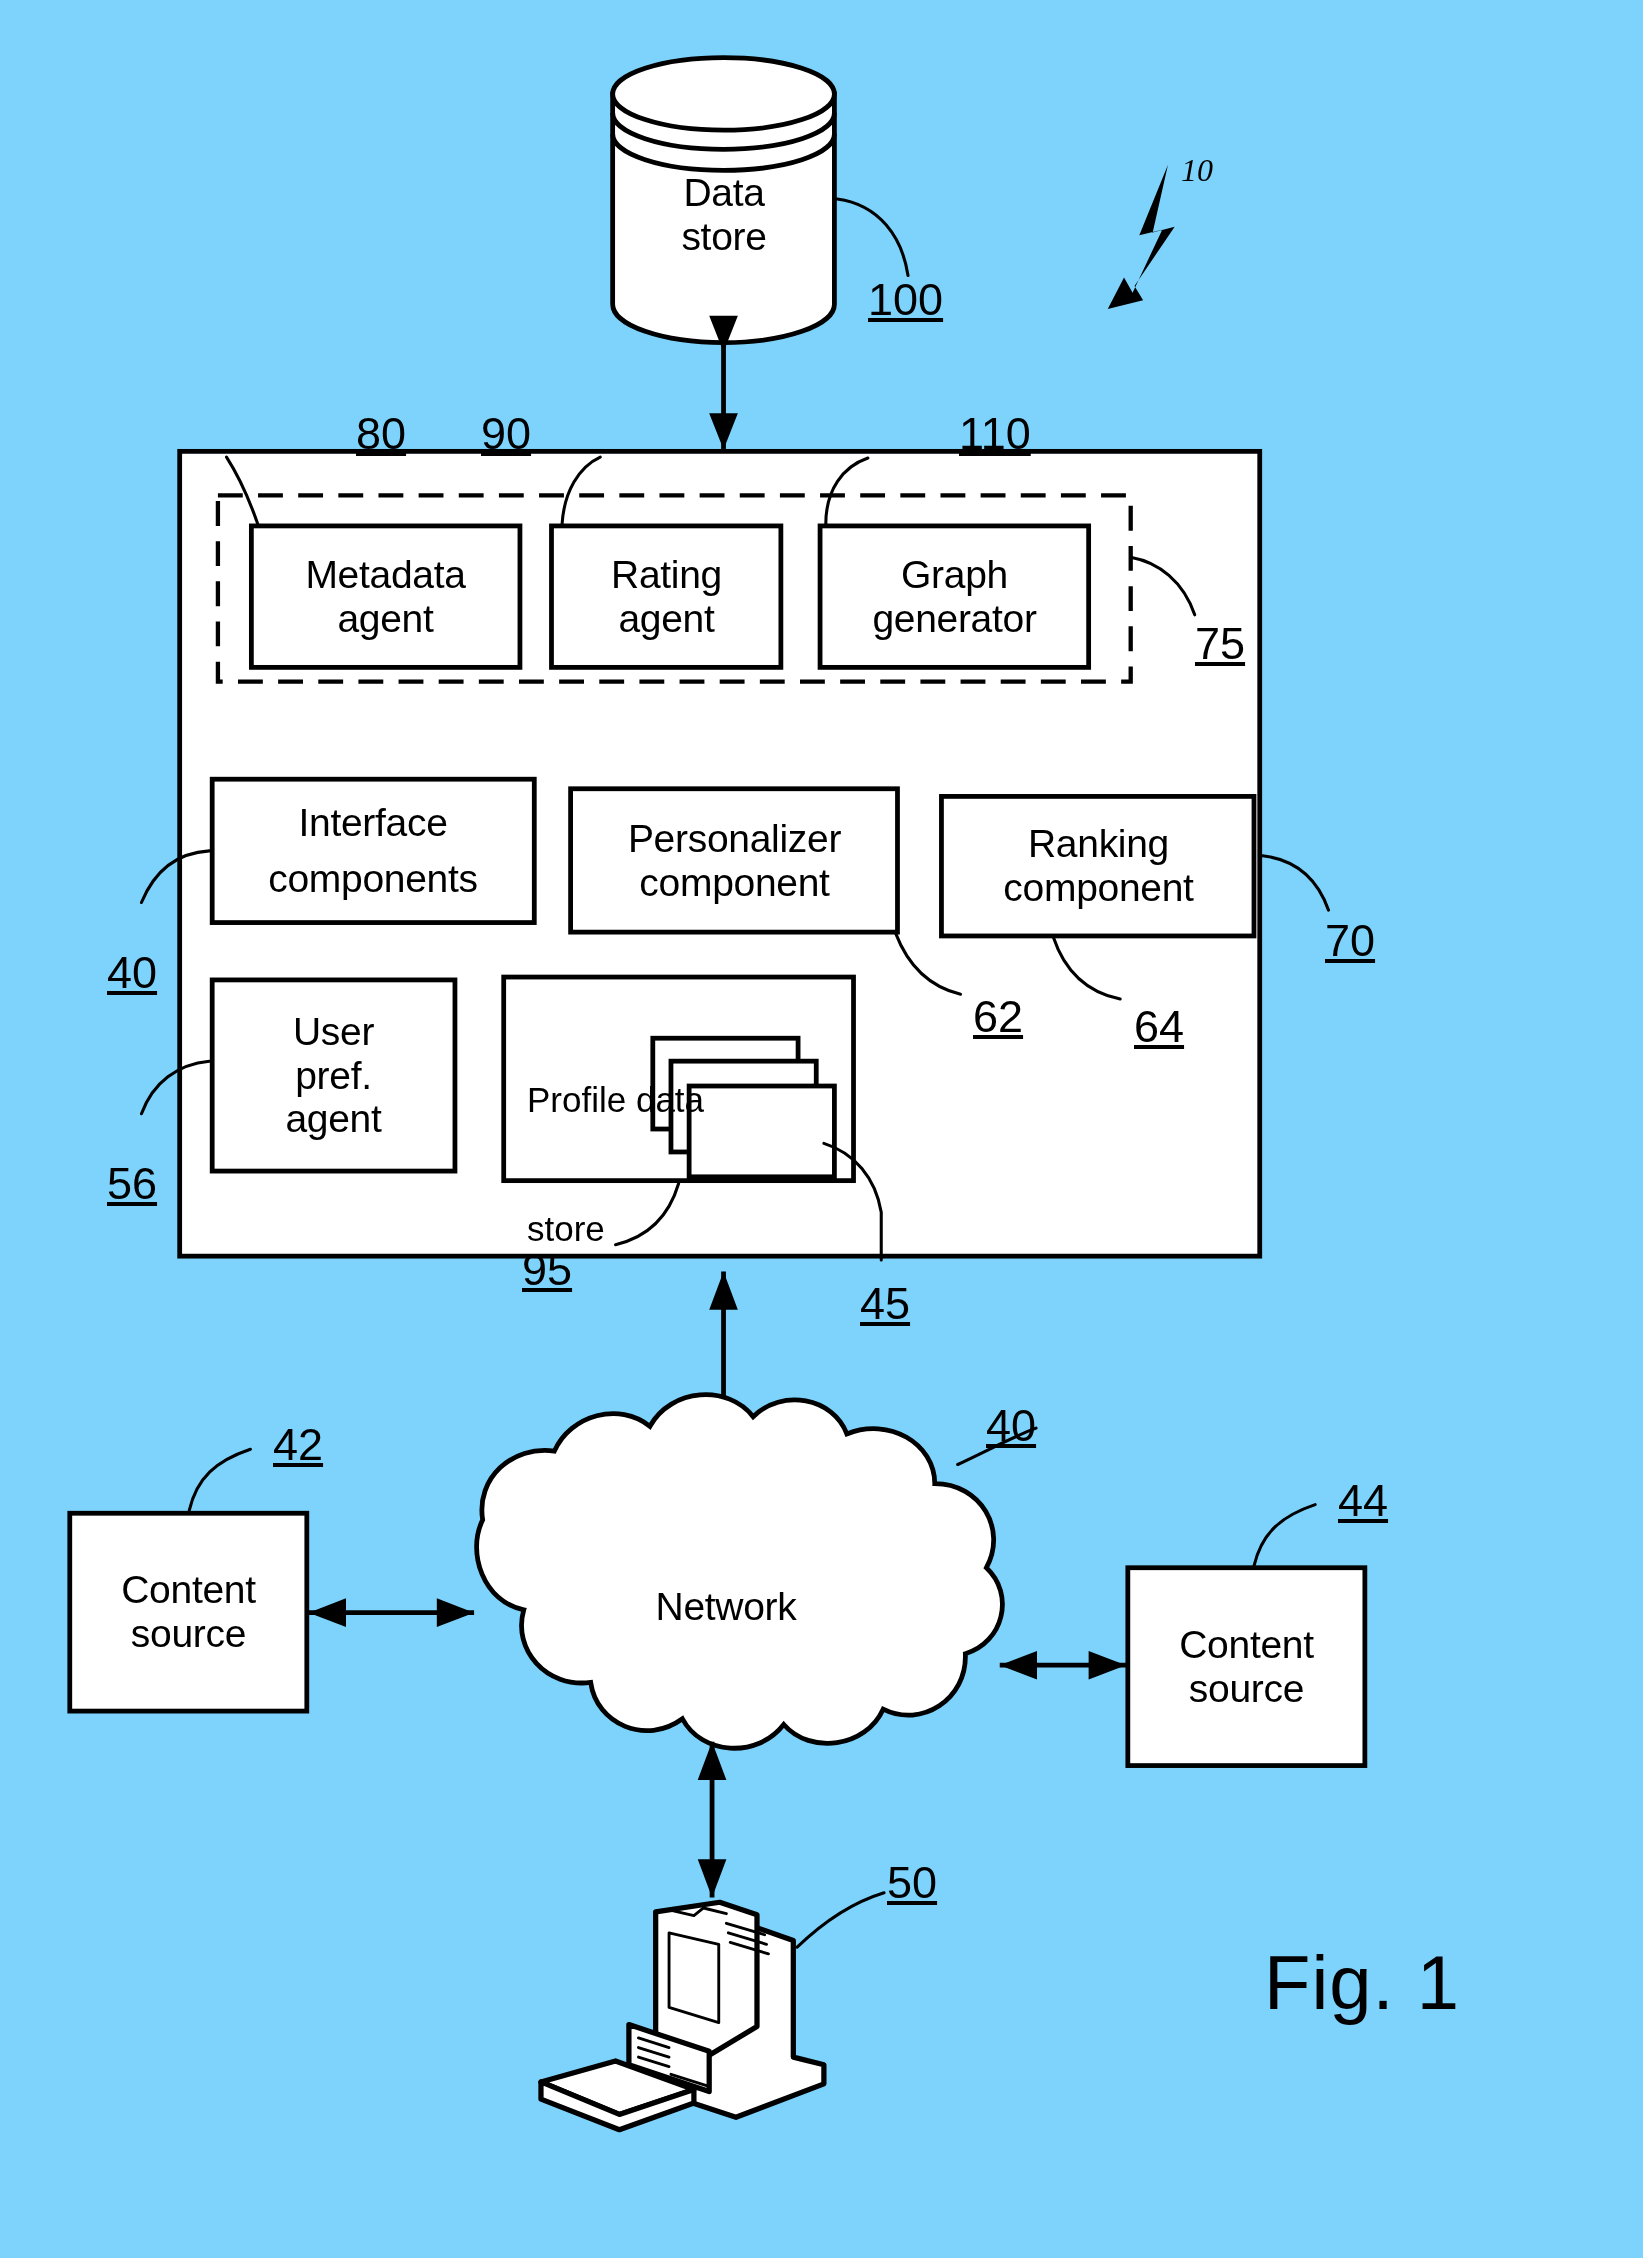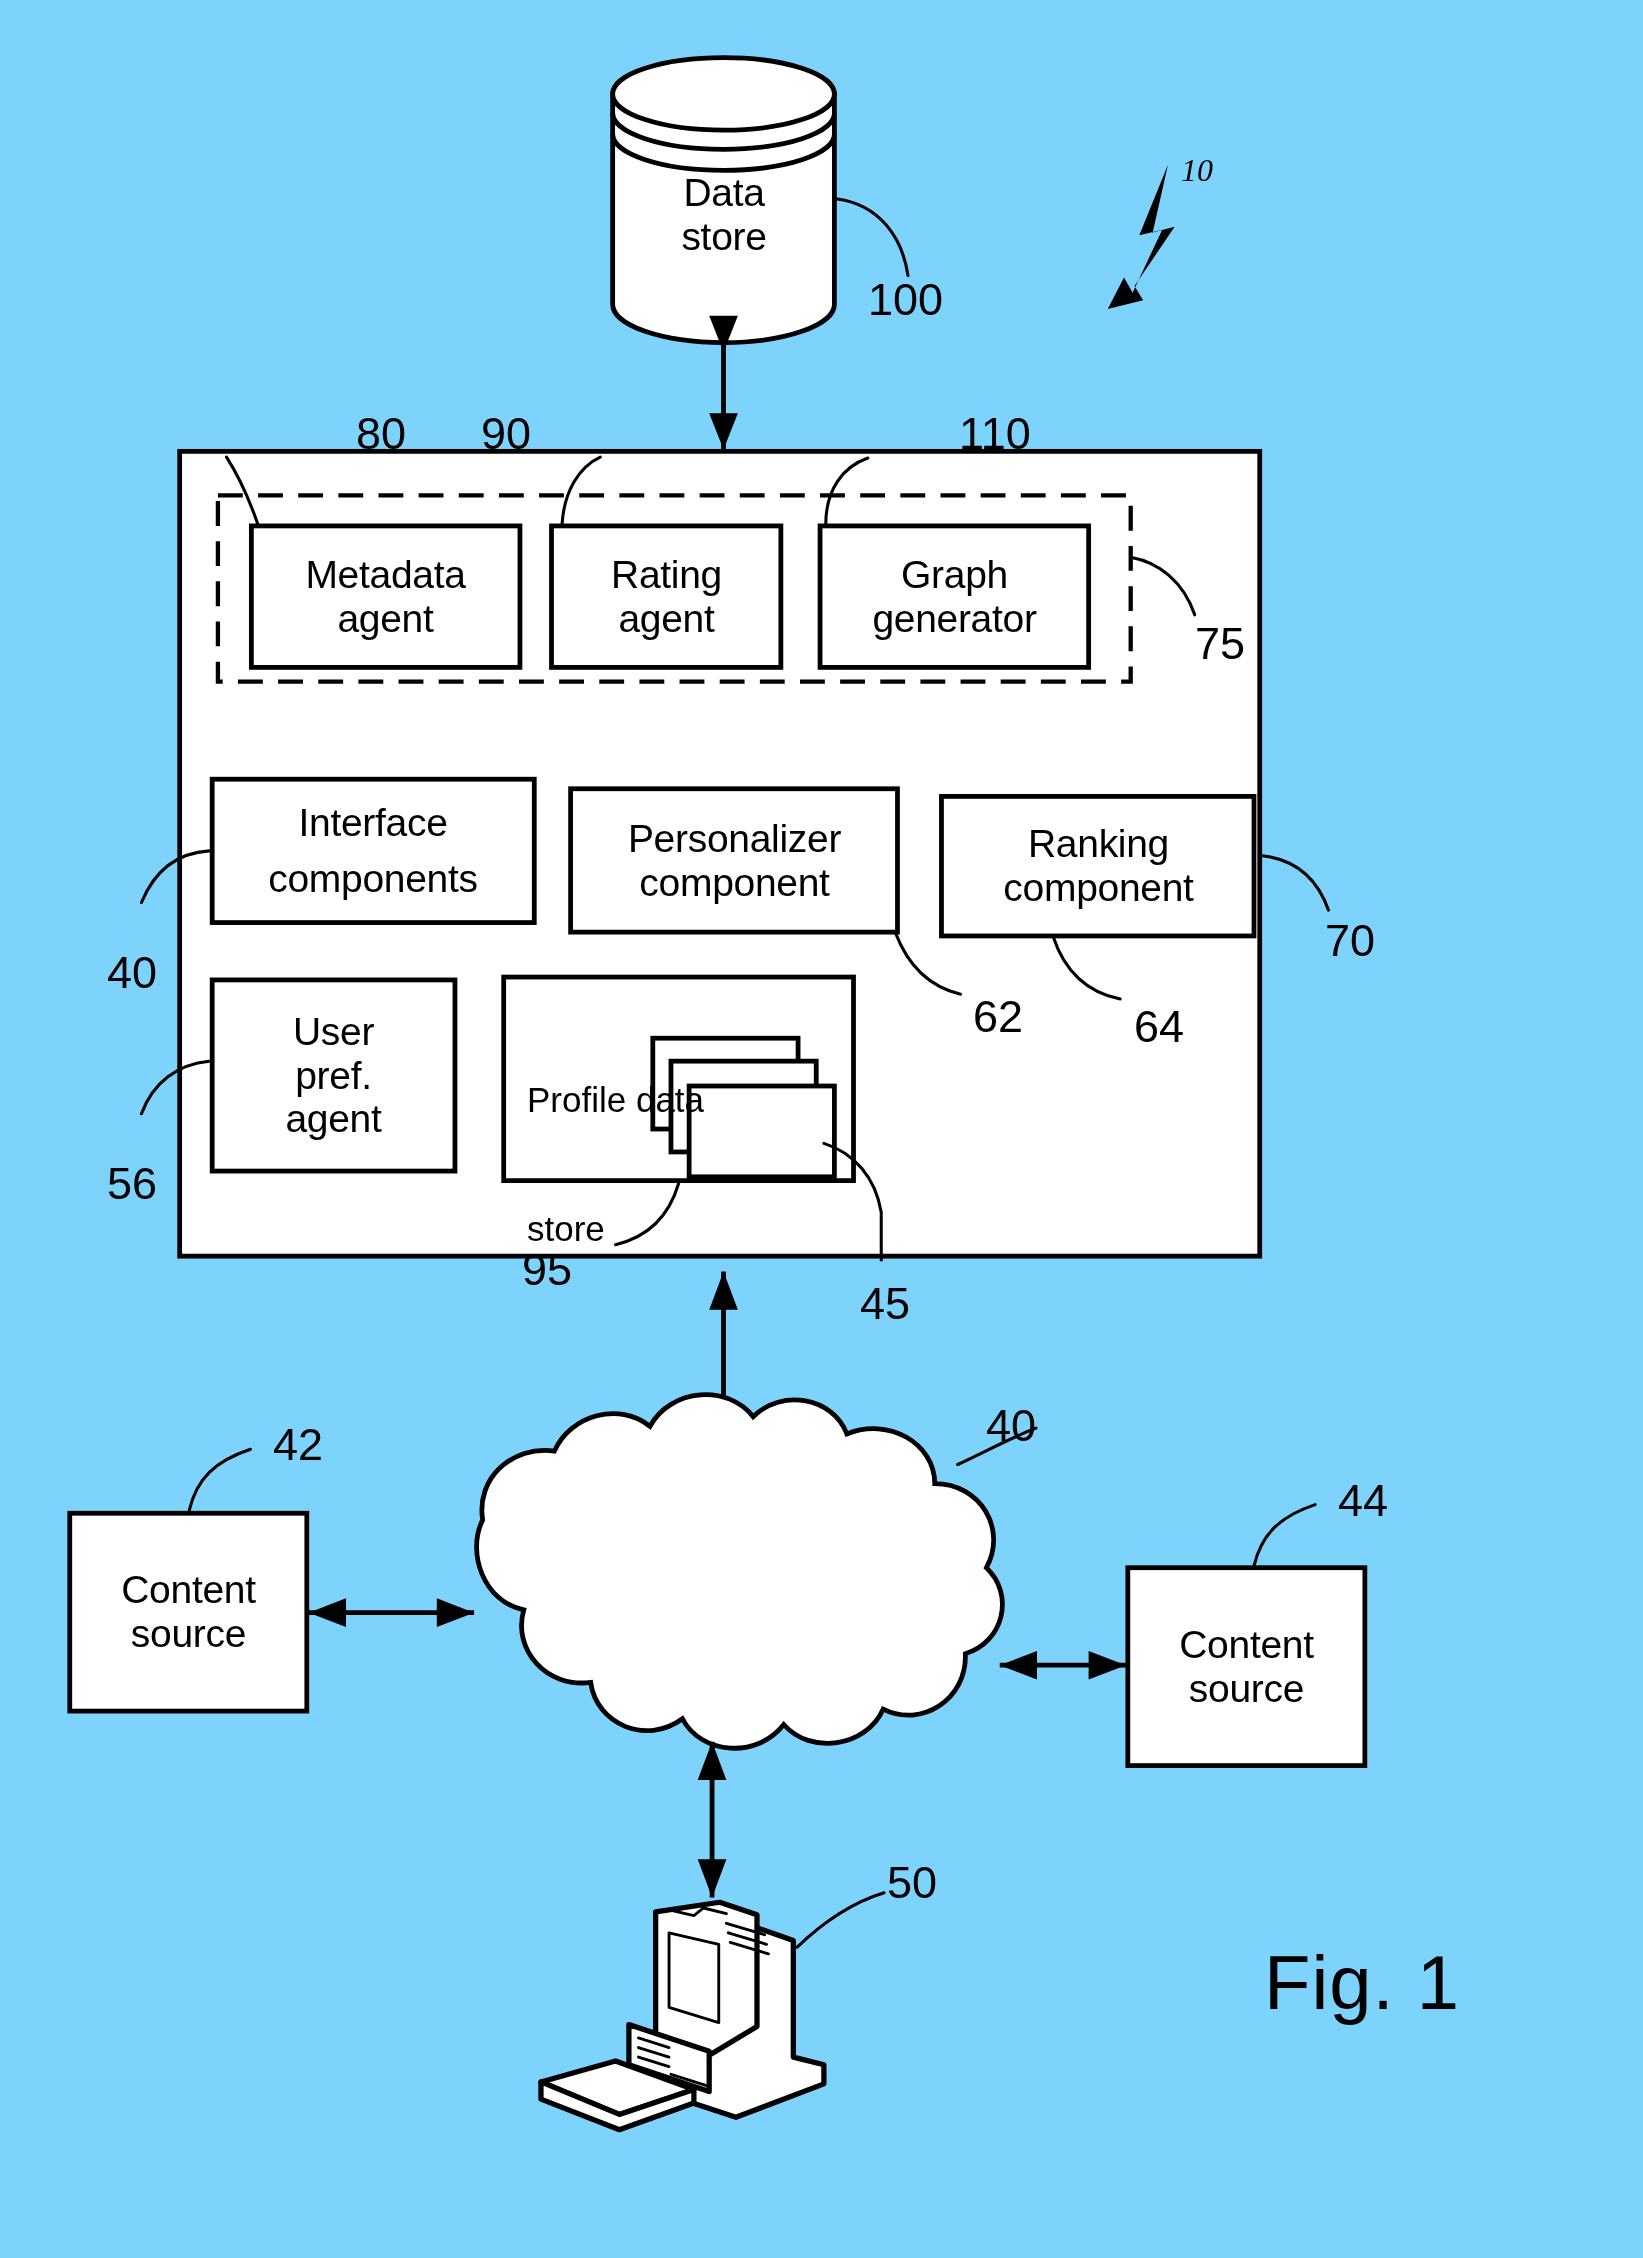--- a/index.html
+++ b/index.html
@@ -83,20 +83,21 @@
     font-size: 39px;
     letter-spacing: -0.3px;
   }
   .box-label-left {
     text-align: left;
     font-size: 35px;
   }
   .ref-num {
     font-size: 45px;
     letter-spacing: 0px;
+    text-decoration: underline;
   }
   .fig-caption {
     font-size: 76px;
     letter-spacing: 1px;
   }
   .hand-num {
     font-size: 32px;
     font-style: italic;
     font-family: "Liberation Serif", serif;
   }
@@ -301,20 +302,21 @@
 
   <div class="txt box-label-left" style="left:527px; top:1002px; width:287px;">
     <div>Profile data</div>
     <div style="margin-top:11.5px;">store</div>
   </div>
 
   <div class="txt ref-num" style="left:107px; top:1159px;">56</div>
   <div class="txt ref-num" style="left:522px; top:1245px;">95</div>
   <div class="txt ref-num" style="left:860px; top:1279px;">45</div>
 
+  <div class="txt box-label" style="left:535px; top:1585px; width:382px;">Network</div>
   <div class="txt ref-num" style="left:986px; top:1401px;">40</div>
 
   <div class="txt box-label center-lines" style="left:70px; top:1513px; width:237px; height:198px;">
     <div>Content</div>
     <div>source</div>
   </div>
   <div class="txt ref-num" style="left:273px; top:1420px;">42</div>
 
   <div class="txt box-label center-lines" style="left:1128px; top:1568px; width:237px; height:198px;">
     <div>Content</div>

